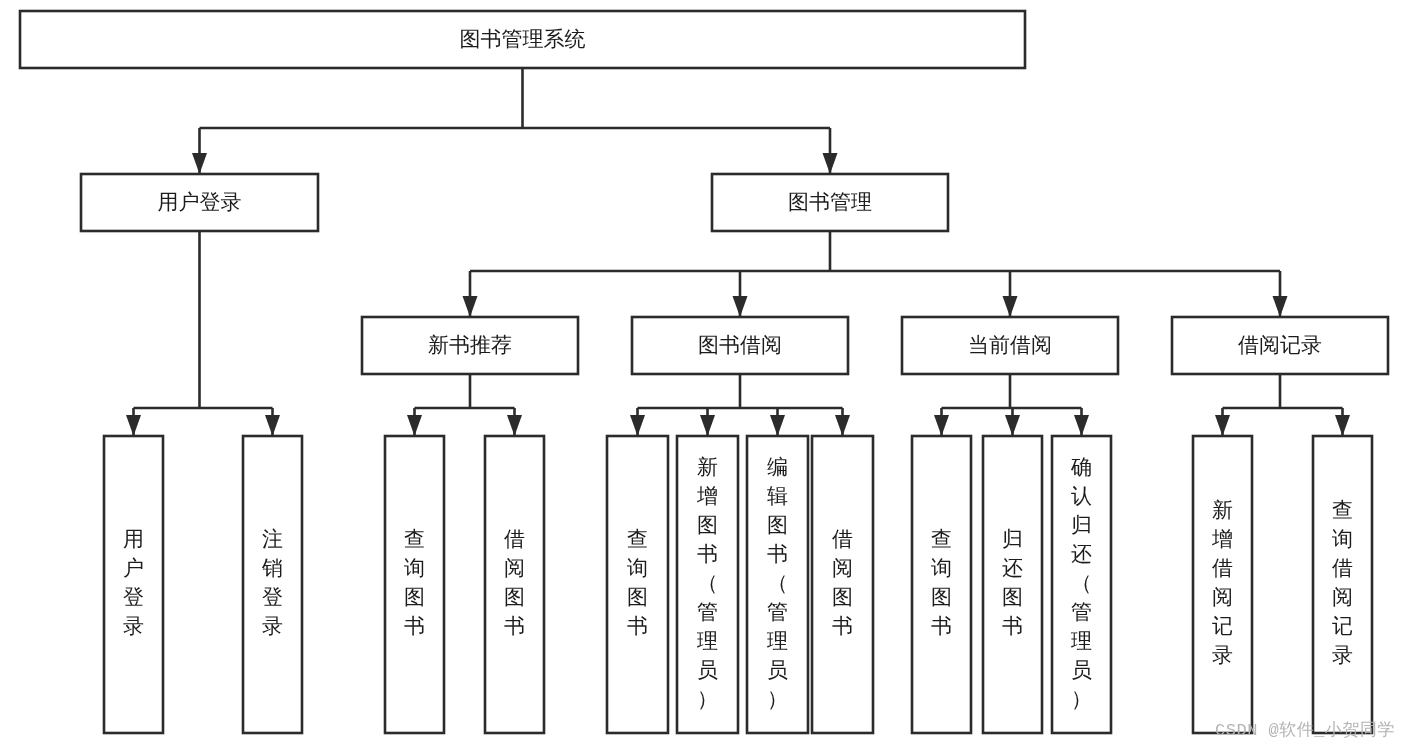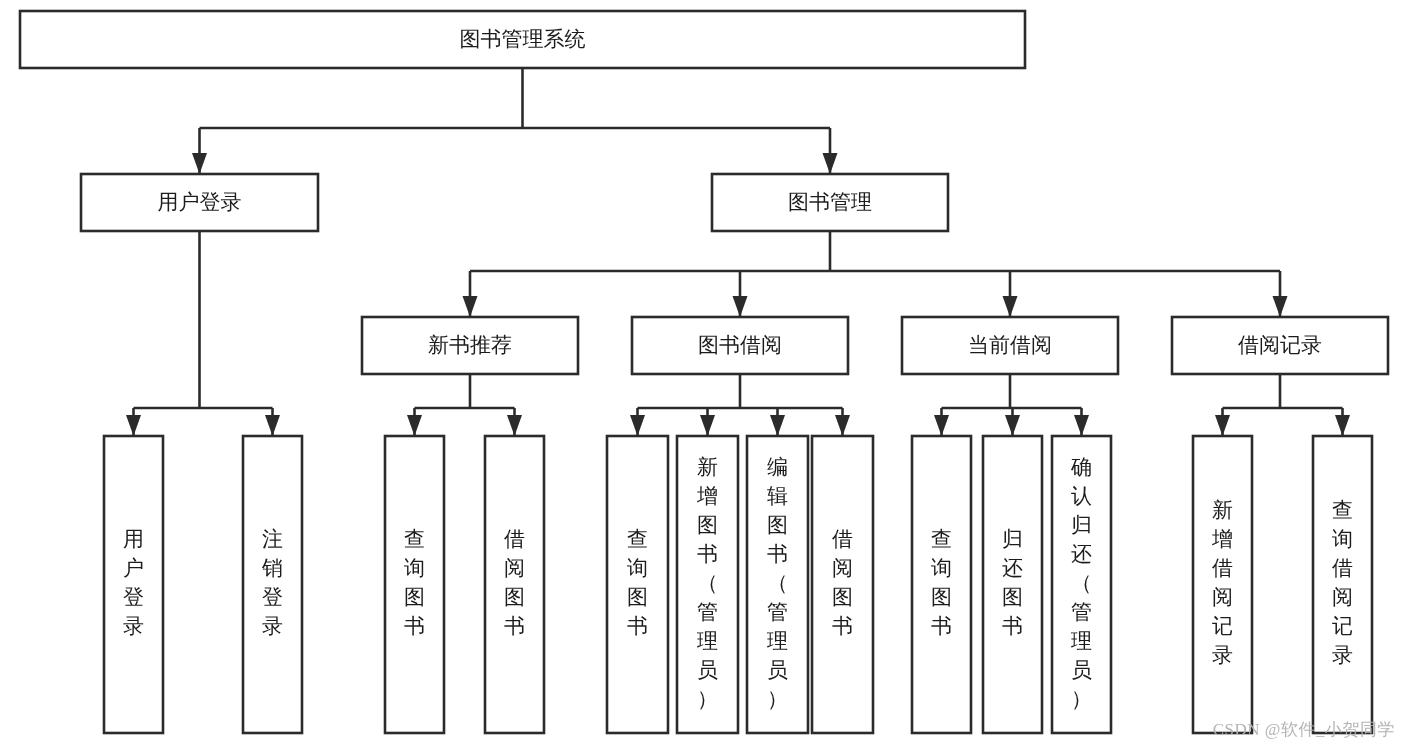--- a/index.html
+++ b/index.html
@@ -46,21 +46,21 @@
   .node-label-vertical {
     font-family: "Liberation Sans", "DejaVu Sans", sans-serif;
     fill: #1c1c1c;
     font-size: 21px;
     text-anchor: middle;
   }
   .watermark {
     position: absolute;
     right: 10px;
     bottom: 6px;
-    font-family: Liberation Serif, serif;
+    font-family: Liberation Mono, monospace;
     font-size: 17px;
     color: #b4b4b4;
     letter-spacing: 0.5px;
     white-space: nowrap;
     user-select: none;
   }
 </style>
 </head>
 <body>
 

